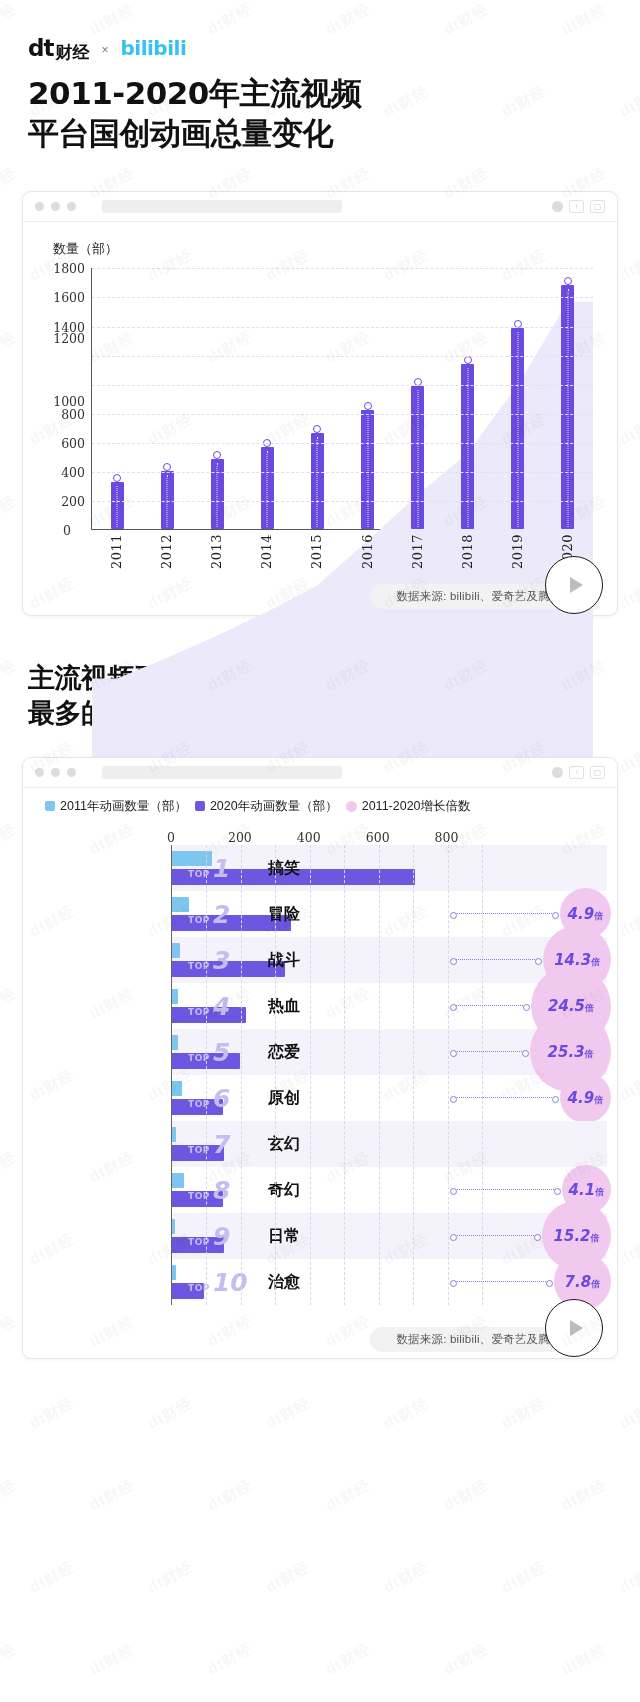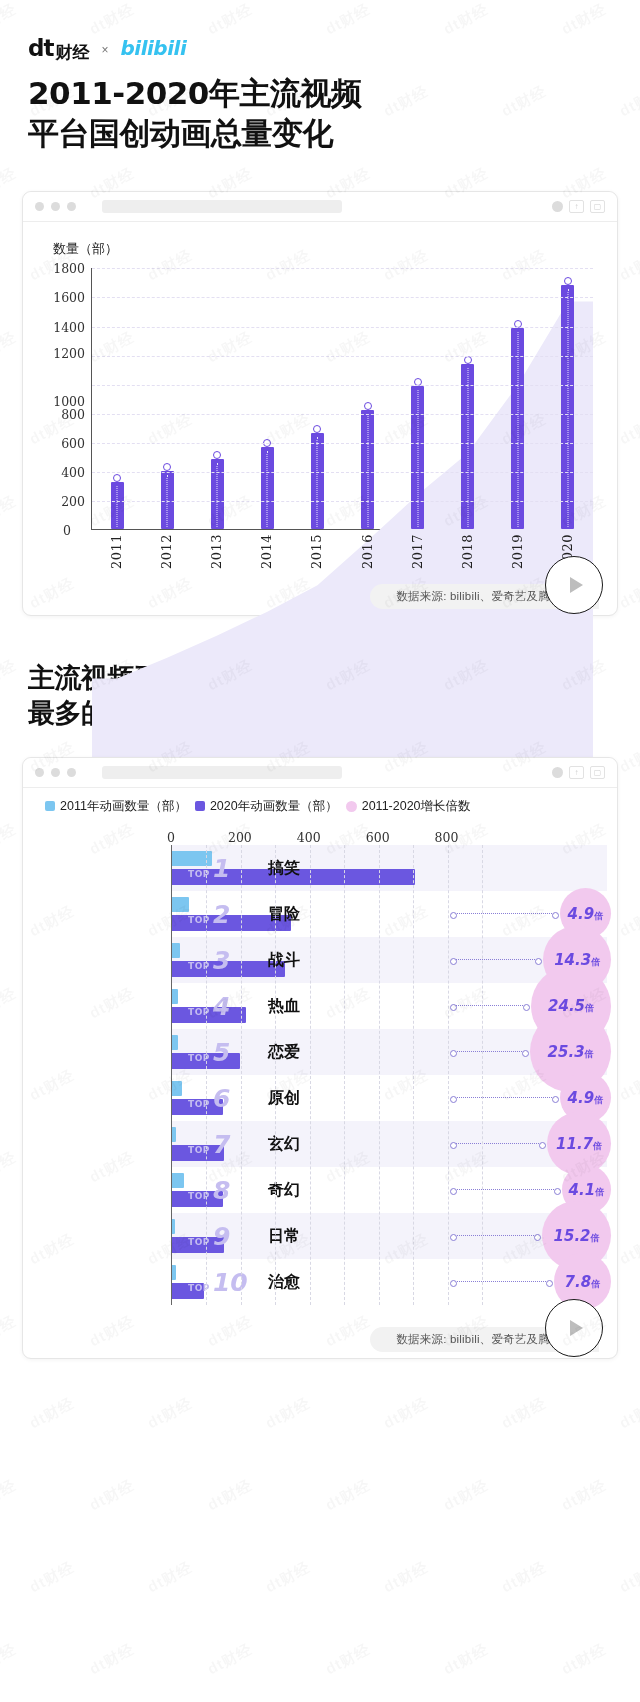--- a/index.html
+++ b/index.html
@@ -27,21 +27,21 @@
   .brand-row { display: flex; align-items: center; gap: 10px; padding: 36px 0 0 28px; }
   .logo-dt { display: flex; align-items: flex-end; gap: 2px; }
   .dt-mark {
     font-size: 23px; font-weight: 900; letter-spacing: -1px;
     font-family: "DejaVu Sans", sans-serif; color: #111; line-height: 1;
   }
   .dt-cn { font-size: 17px; font-weight: 700; color: #111; line-height: 1; position: relative; top: 1px; }
   .brand-x { font-size: 12px; color: #777; padding: 0 2px; position: relative; top: 2px; }
   .logo-bili {
     font-size: 20px; font-weight: 800; color: #35c2f0;
-    font-style: italic; letter-spacing: -0.5px;
+    letter-spacing: -0.5px;
     font-family: "DejaVu Sans", sans-serif;
   }
 
   .main-title {
     padding: 14px 0 0 28px;
     font-size: 31px; font-weight: 900; line-height: 1.28;
     letter-spacing: -0.5px; color: #111;
     font-family: "DejaVu Sans", sans-serif;
   }
   .main-title .ln { display: block; }
@@ -442,21 +442,21 @@
           <div class="ytick" style="top: 232.889px;">200</div>
           <div class="gridline" style="top: 203.778px;"></div>
           <div class="ytick" style="top: 203.778px;">400</div>
           <div class="gridline" style="top: 174.667px;"></div>
           <div class="ytick" style="top: 174.667px;">600</div>
           <div class="gridline" style="top: 145.556px;"></div>
           <div class="ytick" style="top: 145.556px;">800</div>
           <div class="gridline" style="top: 116.444px;"></div>
           <div class="ytick" style="top: 133px;">1000</div>
           <div class="gridline" style="top: 87.3333px;"></div>
-          <div class="ytick" style="top: 85px;">1200</div>
+          <div class="ytick" style="top: 70px;">1200</div>
           <div class="gridline" style="top: 58.2222px;"></div>
           <div class="ytick" style="top: 58.2222px;">1400</div>
           <div class="gridline" style="top: 29.1111px;"></div>
           <div class="ytick" style="top: 29.1111px;">1600</div>
           <div class="gridline" style="top: 0px;"></div>
           <div class="ytick" style="top: 0px;">1800</div>
         </div>
       <div class="zero-label">0</div>
       <div class="xticks1" id="c1xticks">
           <div class="xtick1">
@@ -645,26 +645,20 @@
         <div class="row2 alt">
           <div class="row2-bars">
             <div class="b2011" title="玄幻 2011: 13" style="width: 4.47778px;"></div>
             <div class="b2020" title="玄幻 2020: 152" style="width: 52.3556px;"></div>
           </div>
           <div class="rank">
             <span class="t">TOP</span>
             <span class="n">7</span>
           </div>
           <div class="tag-name">玄幻</div>
-          <div class="bubble-cell">
-            <div class="leader"></div>
-            <div class="bub" style="width: 63.9155px; height: 63.9155px;">
-              <span class="bub-txt">11.7<span class="u">倍</span></span>
-            </div>
-          </div>
         </div>
         <div class="row2">
           <div class="row2-bars">
             <div class="b2011" title="奇幻 2011: 36" style="width: 12.4px;"></div>
             <div class="b2020" title="奇幻 2020: 148" style="width: 50.9778px;"></div>
           </div>
           <div class="rank">
             <span class="t">TOP</span>
             <span class="n">8</span>
           </div>

